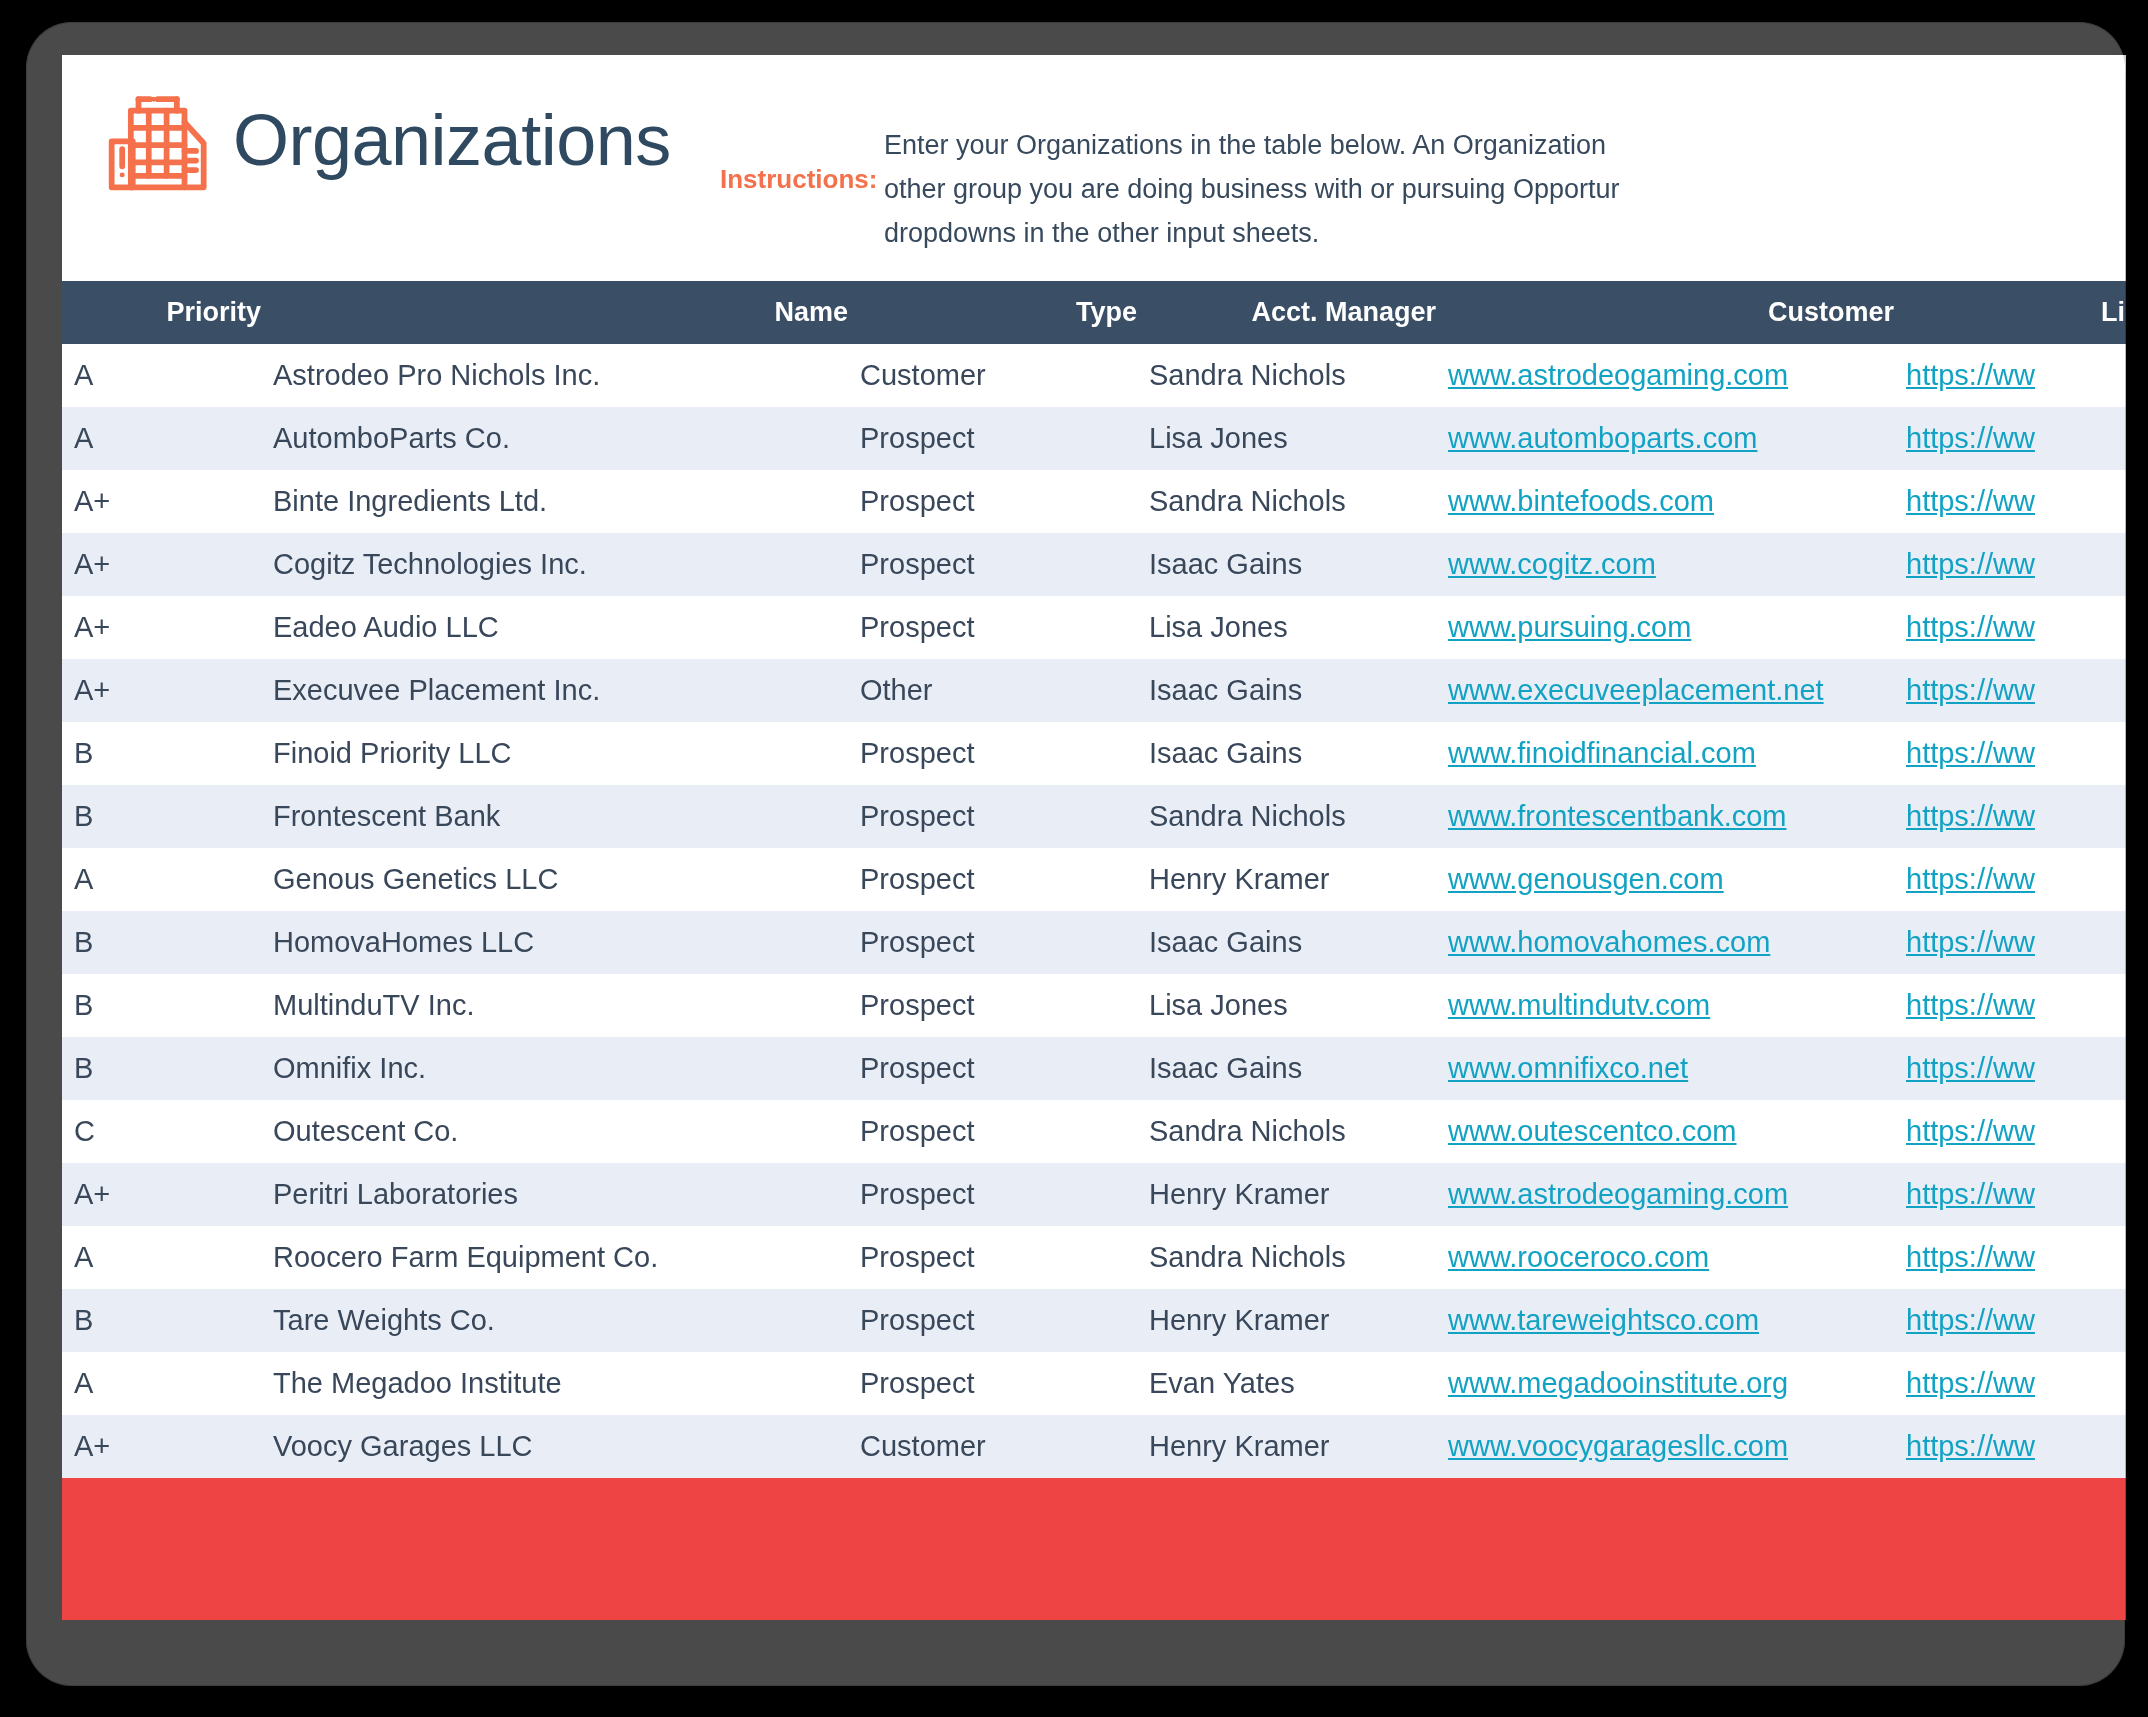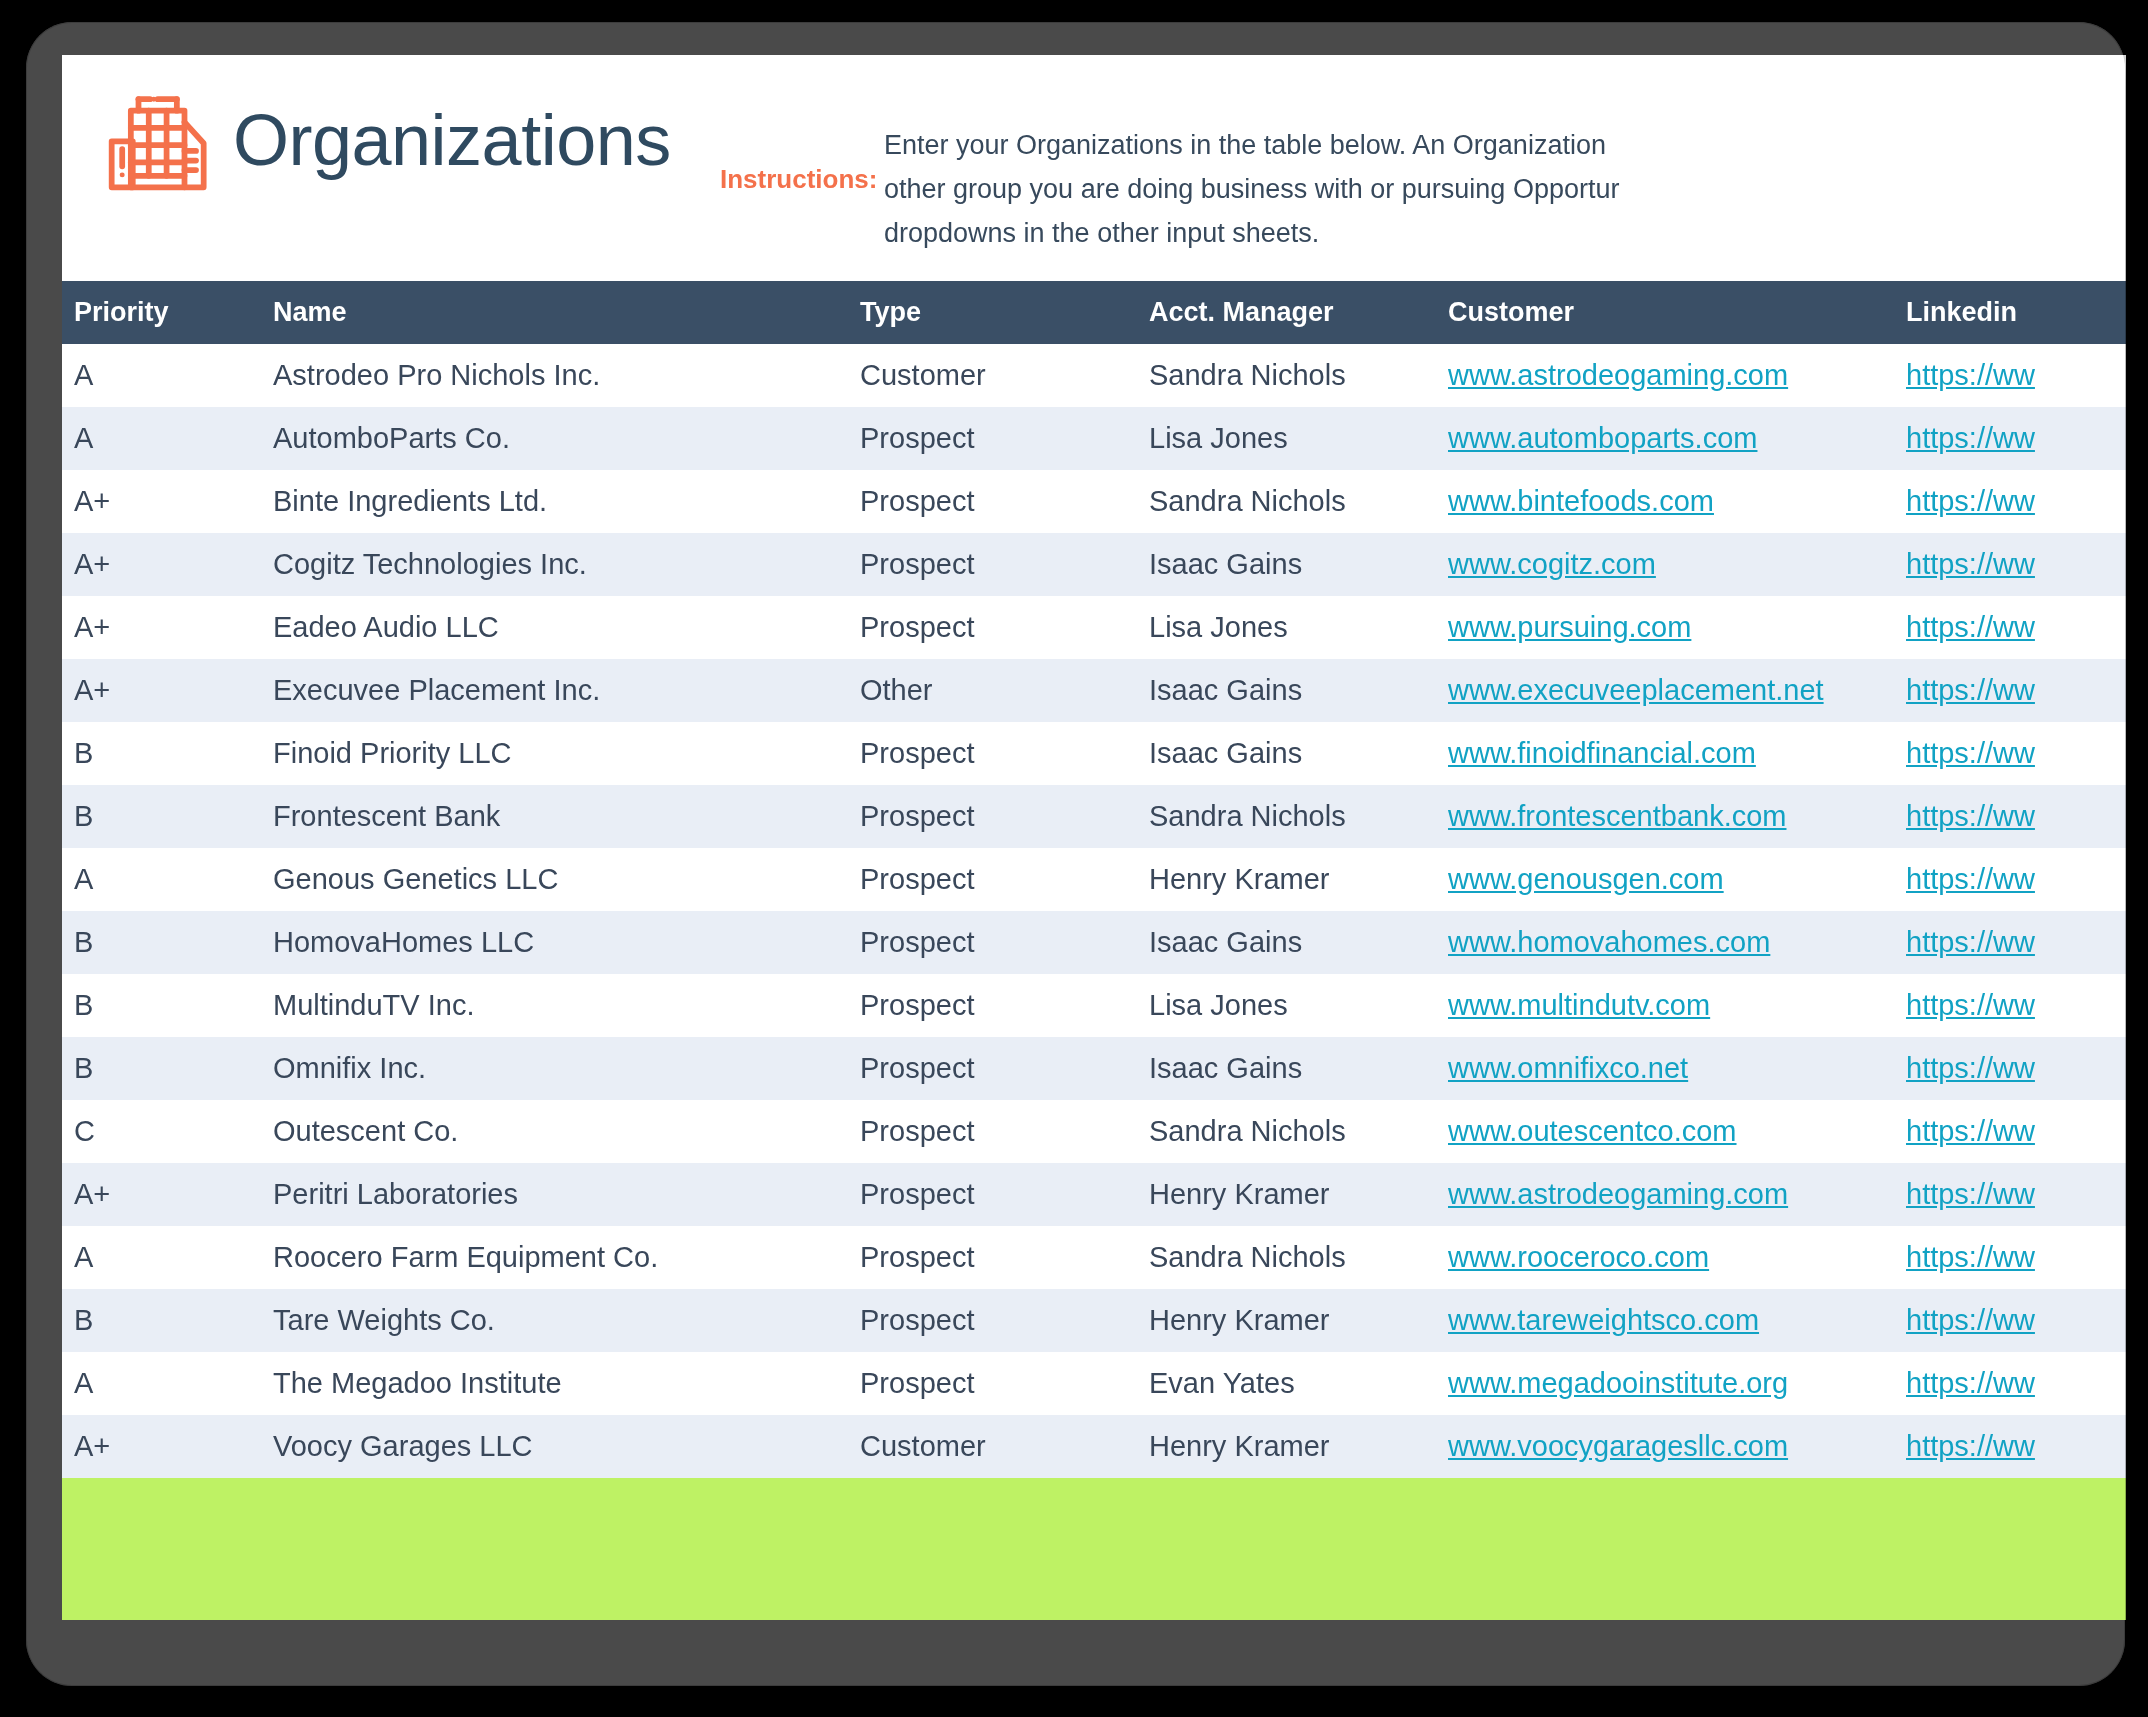--- a/index.html
+++ b/index.html
@@ -34,21 +34,21 @@
     pointer-events:none;
   }
 
   
   #sheet {
     position: absolute;
     left: 36px;
     top: 33px;
     width: 2064px;
     height: 1565px;
-    background: #bef264;
+    background: #ef4444;
     overflow: hidden;
   }
 
   
   #sheet-header {
     position: relative;
     height: 226px;
     background: #ffffff;
   }
 
@@ -99,21 +99,21 @@
   #org-table {
     width: 100%;
     border-collapse: collapse;
     table-layout: fixed;
   }
   #org-table thead th {
     background: #3a4f66;
     color: #ffffff;
     font-size: 27px;
     font-weight: bold;
-    text-align: left;
+    text-align: right;
     height: 63px;
     padding: 0 0 0 12px;
     vertical-align: middle;
     white-space: nowrap;
   }
   #org-table tbody td {
     font-size: 29px;
     color: #39475a;
     height: 63px;
     padding: 0 0 0 12px;

